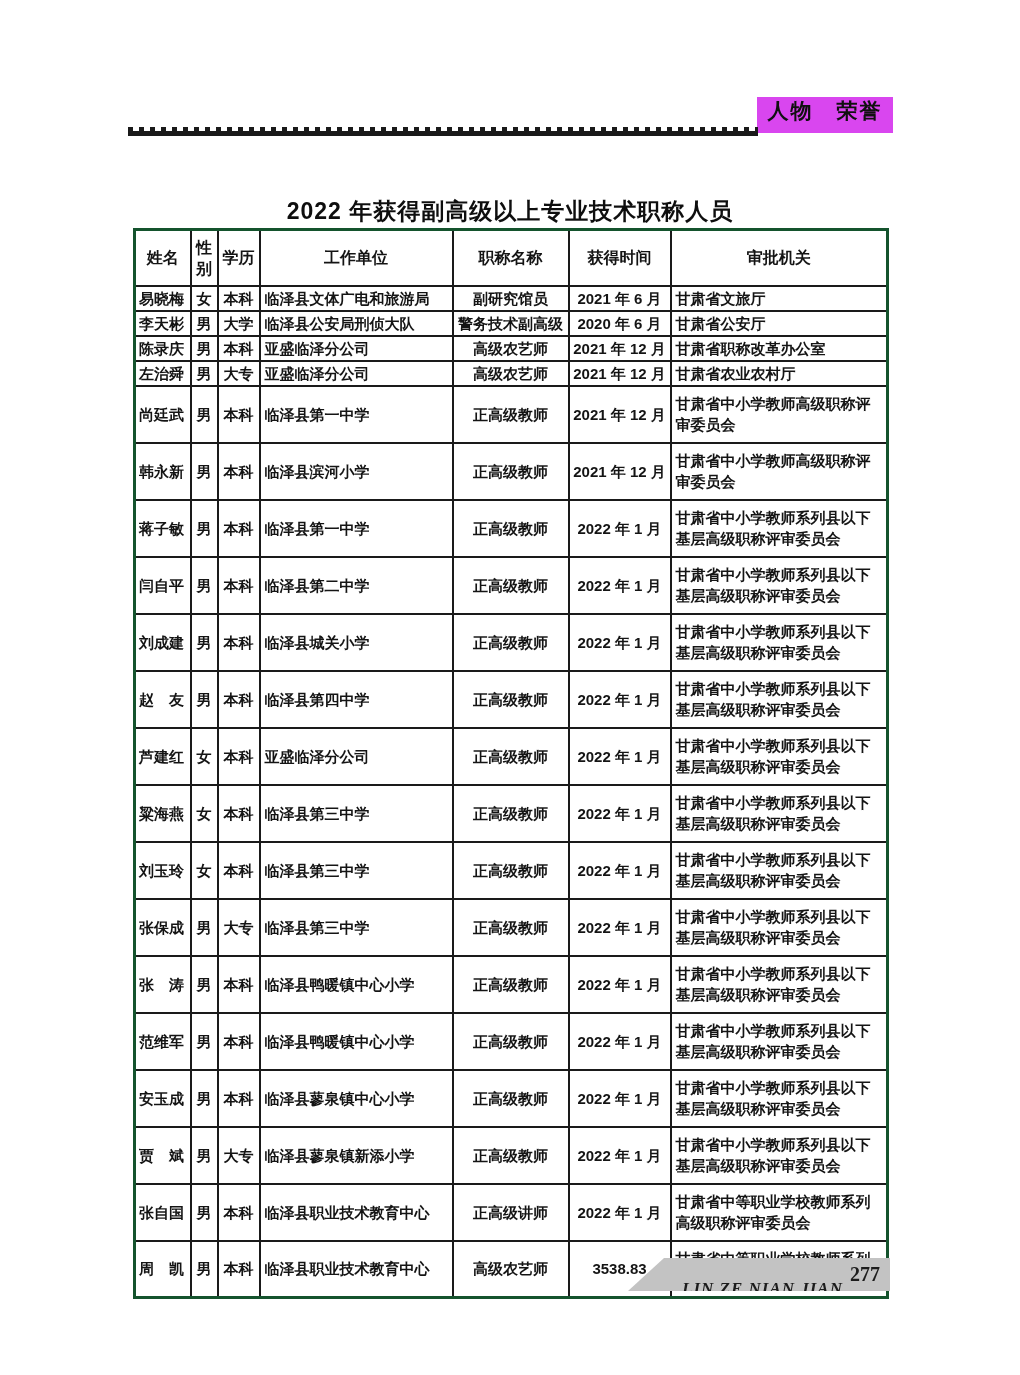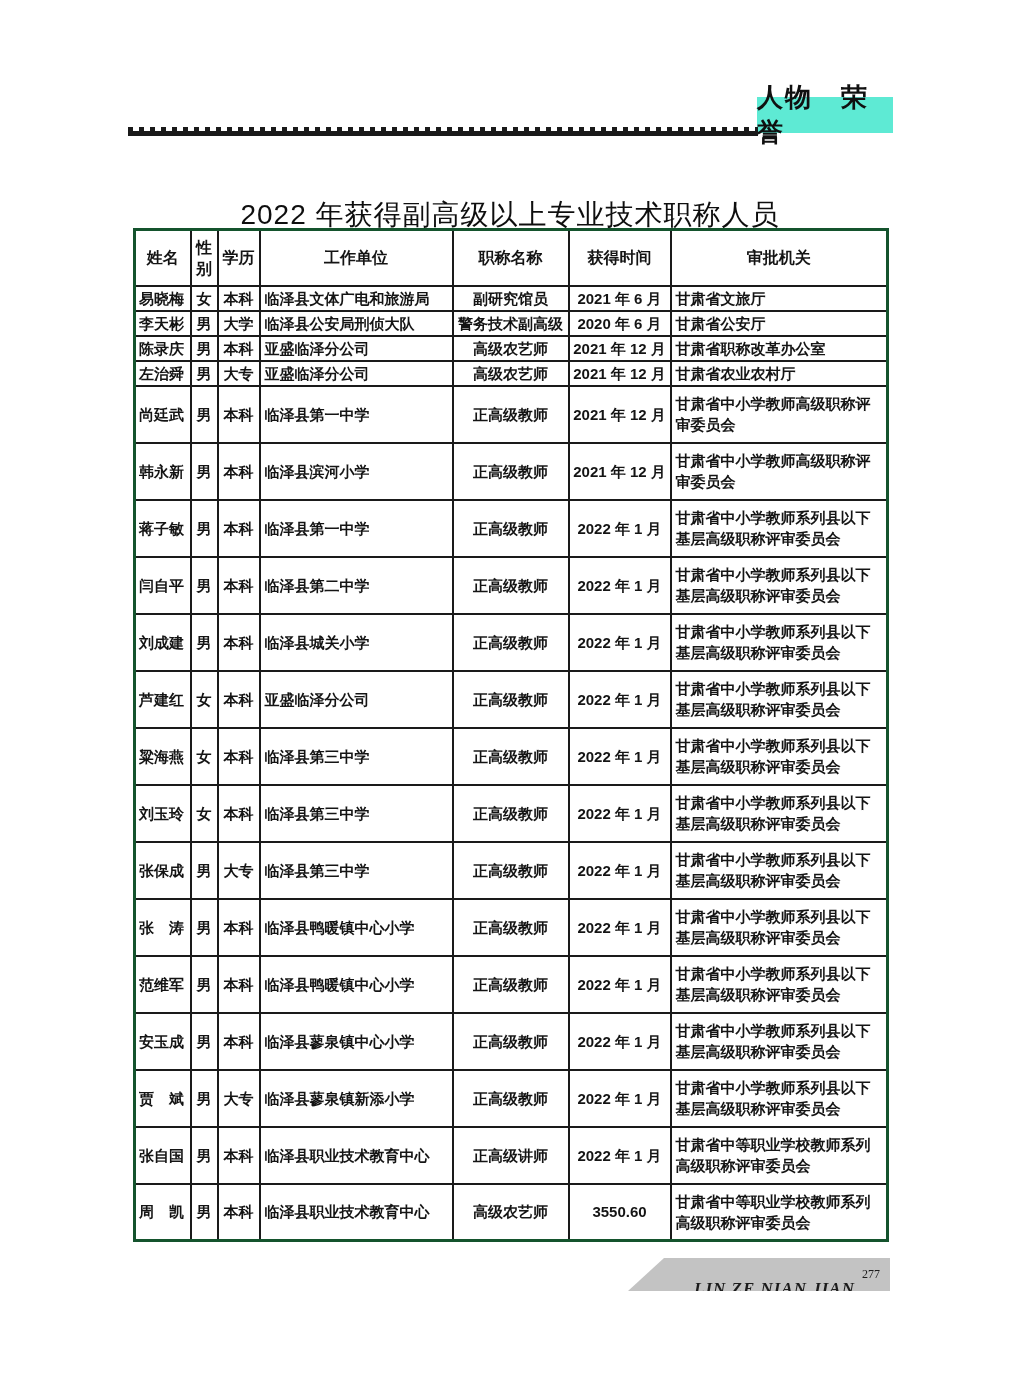--- a/index.html
+++ b/index.html
@@ -7,35 +7,35 @@
   body {
     width:1020px; height:1375px; position:relative;
     font-family:"Liberation Sans","DejaVu Sans",sans-serif;
     color:#141414;
   }
   .page { position:absolute; inset:0; background:#ffffff; overflow:hidden; }
 
   
   .section-tab {
     position:absolute; left:757px; top:97px; width:136px; height:36px;
-    background:#5eead4; display:flex; align-items:center; justify-content:center;
-    font-size:26px; font-weight:700; color:#101010; letter-spacing:2px;
+    background:#d946ef; display:flex; align-items:flex-start; justify-content:center;
+    font-size:21px; font-weight:700; color:#101010; letter-spacing:2px;
   }
 
   
   .header-rule {
     position:absolute; left:128px; top:127px; width:630px; height:9px;
     background:
       repeating-linear-gradient(90deg,#1a1a1a 0 5px,transparent 5px 11px) left top/100% 4px no-repeat,
       linear-gradient(#1a1a1a,#1a1a1a) left bottom/100% 5px no-repeat;
   }
 
   .doc-title {
     position:absolute; left:0; top:196px; width:1020px;
-    text-align:center; font-size:28px; font-weight:400; color:#0e0e0e;
+    text-align:center; font-size:23px; font-weight:700; color:#0e0e0e;
     letter-spacing:1px;
   }
 
   
   .roster-wrap { position:absolute; left:133px; top:228px; }
   table.roster {
     border-collapse:collapse; table-layout:fixed; width:753px;
     border:3px solid #14532d;
   }
   table.roster th, table.roster td {
@@ -56,21 +56,21 @@
   .footer-tag {
     position:absolute; left:628px; top:1258px; width:262px; height:33px;
     background:#c3c3c3;
     clip-path:polygon(36px 0, 100% 0, 100% 100%, 0 100%);
     display:flex; align-items:center; justify-content:flex-end;
     padding-right:10px;
     font-family:"Liberation Serif","DejaVu Serif",serif;
     color:#1c1c1c; font-size:17px; white-space:nowrap;
   }
   .footer-tag .journal { font-style:italic; font-weight:700; letter-spacing:1px;margin-top:28px; }
-  .footer-tag .pageno { font-weight:400; margin-left:7px; font-size:12px; }
+  .footer-tag .pageno { font-weight:700; margin-left:7px; font-size:20px; }
 </style>
 </head>
 <body>
 
 <div class="page" data-name="document-page">
 
   <div class="section-tab" data-name="section-tab">
     <span data-name="section-tab-label">人物　荣誉</span>
   </div>
 
@@ -176,20 +176,29 @@
           <tr data-name="table-row" class="tall">
             <td data-name="name-cell" class="left">刘成建</td>
             <td data-name="gender-cell" class="center">男</td>
             <td data-name="education-cell" class="center">本科</td>
             <td data-name="workplace-cell" class="left">临泽县城关小学</td>
             <td data-name="title-cell" class="center">正高级教师</td>
             <td data-name="date-cell" class="center">2022 年 1 月</td>
             <td data-name="authority-cell" class="left">甘肃省中小学教师系列县以下基层高级职称评审委员会</td>
           </tr>
           <tr data-name="table-row" class="tall">
+            <td data-name="name-cell" class="left">赵　友</td>
+            <td data-name="gender-cell" class="center">男</td>
+            <td data-name="education-cell" class="center">本科</td>
+            <td data-name="workplace-cell" class="left">临泽县第四中学</td>
+            <td data-name="title-cell" class="center">正高级教师</td>
+            <td data-name="date-cell" class="center">2022 年 1 月</td>
+            <td data-name="authority-cell" class="left">甘肃省中小学教师系列县以下基层高级职称评审委员会</td>
+          </tr>
+          <tr data-name="table-row" class="tall">
             <td data-name="name-cell" class="left">芦建红</td>
             <td data-name="gender-cell" class="center">女</td>
             <td data-name="education-cell" class="center">本科</td>
             <td data-name="workplace-cell" class="left">亚盛临泽分公司</td>
             <td data-name="title-cell" class="center">正高级教师</td>
             <td data-name="date-cell" class="center">2022 年 1 月</td>
             <td data-name="authority-cell" class="left">甘肃省中小学教师系列县以下基层高级职称评审委员会</td>
           </tr>
           <tr data-name="table-row" class="tall">
             <td data-name="name-cell" class="left">粱海燕</td>
@@ -262,21 +271,21 @@
             <td data-name="title-cell" class="center">正高级讲师</td>
             <td data-name="date-cell" class="center">2022 年 1 月</td>
             <td data-name="authority-cell" class="left">甘肃省中等职业学校教师系列高级职称评审委员会</td>
           </tr>
           <tr data-name="table-row" class="tall">
             <td data-name="name-cell" class="left">周　凯</td>
             <td data-name="gender-cell" class="center">男</td>
             <td data-name="education-cell" class="center">本科</td>
             <td data-name="workplace-cell" class="left">临泽县职业技术教育中心</td>
             <td data-name="title-cell" class="center">高级农艺师</td>
-            <td data-name="date-cell" class="center">3550.60</td>
+            <td data-name="date-cell" class="center">3538.83</td>
             <td data-name="authority-cell" class="left">甘肃省中等职业学校教师系列高级职称评审委员会</td>
           </tr>
         </tbody>
     </table>
   </div>
 
   <div class="footer-tag" data-name="footer-page-tag">
     <span class="journal" data-name="journal-name">LIN ZE NIAN JIAN</span>
     <span class="pageno" data-name="page-number">277</span>
   </div>

